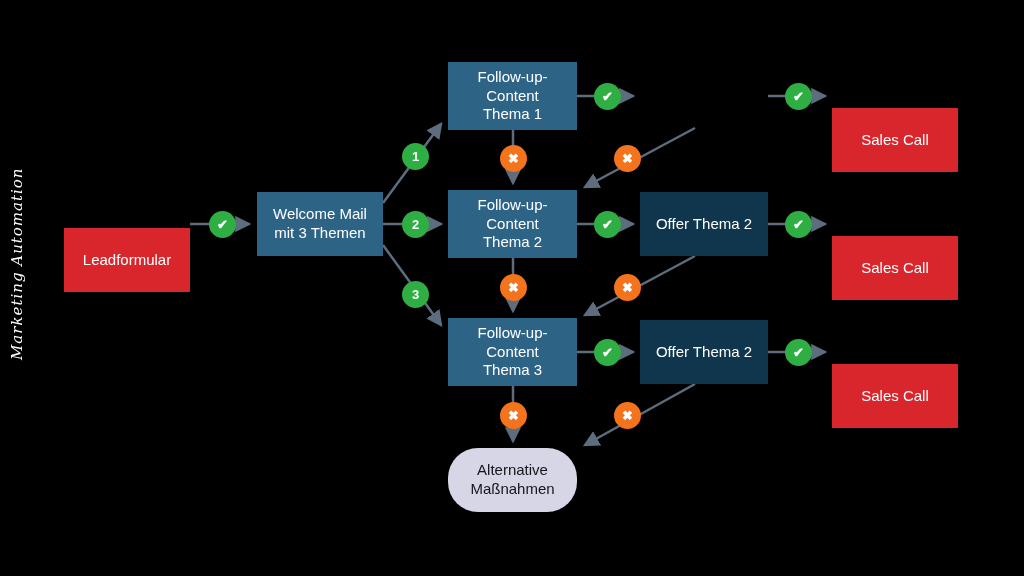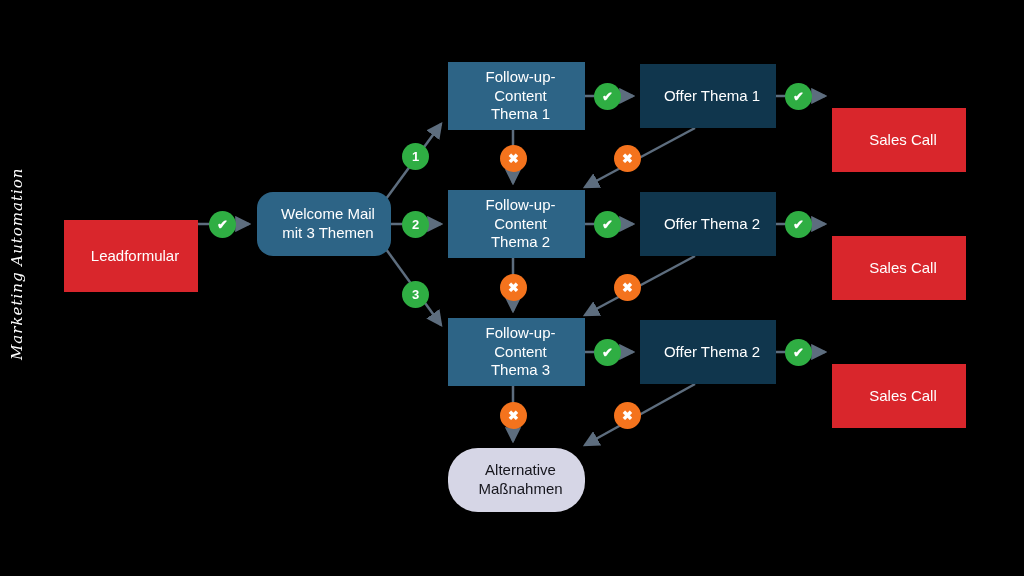--- a/index.html
+++ b/index.html
@@ -3,21 +3,21 @@
 <meta charset="utf-8">
 <style>
   html,body{margin:0;padding:0;background:#000;}
   #stage{
     position:relative;width:1024px;height:576px;background:#000;overflow:hidden;
     font-family:"Liberation Sans", sans-serif;
   }
   .node{
     position:absolute;display:flex;align-items:center;justify-content:center;
     text-align:center;color:#fff;font-size:15px;line-height:1.25;
-    white-space:pre-line;z-index:2;padding-left:8px;
+    white-space:pre-line;z-index:2;
   }
   .red{background:#d9262c;margin-top:44px;}
   .blue{background:#2d6486;}
   .navy{background:#10364d;}
   .lavender{background:#d6d6e6;color:#16161d;}
   .badge{
     position:absolute;width:27px;height:27px;border-radius:50%;z-index:3;
     display:flex;align-items:center;justify-content:center;
     color:#fff;font-size:13px;font-weight:bold;line-height:1;
   }
@@ -61,35 +61,34 @@
       <line x1="513" y1="130" x2="513" y2="183" marker-end="url(#arrow)"></line>
       <line x1="513" y1="258" x2="513" y2="311" marker-end="url(#arrow)"></line>
       <line x1="513" y1="386" x2="513" y2="441" marker-end="url(#arrow)"></line>
 
       <line x1="695" y1="128" x2="585" y2="187" marker-end="url(#arrow)"></line>
       <line x1="695" y1="256" x2="585" y2="315" marker-end="url(#arrow)"></line>
       <line x1="695" y1="384" x2="585" y2="445" marker-end="url(#arrow)"></line>
     </g>
   </svg>
 
-  <div class="node red" style="left:64px;top:176px;width:126px;height:72px;">Leadformular</div>
-  <div class="node blue" style="left:257px;top:192px;width:126px;height:64px;border-radius:16px;">Welcome Mail
+  <div class="node red" style="left:64px;top:184px;width:126px;height:64px;">Leadformular</div>
+  <div class="node blue" style="left:257px;top:192px;width:126px;height:64px;">Welcome Mail
 mit 3 Themen</div>
 
   <div class="node blue" style="left:448px;top:62px;width:129px;height:68px;">Follow-up-
 Content
 Thema 1</div>
   <div class="node blue" style="left:448px;top:190px;width:129px;height:68px;">Follow-up-
 Content
 Thema 2</div>
   <div class="node blue" style="left:448px;top:318px;width:129px;height:68px;">Follow-up-
 Content
 Thema 3</div>
 
-  <div class="node navy" style="left:640px;top:64px;width:128px;height:64px;">Offer Thema 1</div>
   <div class="node navy" style="left:640px;top:192px;width:128px;height:64px;">Offer Thema 2</div>
   <div class="node navy" style="left:640px;top:320px;width:128px;height:64px;">Offer Thema 2</div>
 
   <div class="node red" style="left:832px;top:64px;width:126px;height:64px;">Sales Call</div>
   <div class="node red" style="left:832px;top:192px;width:126px;height:64px;">Sales Call</div>
   <div class="node red" style="left:832px;top:320px;width:126px;height:64px;">Sales Call</div>
 
   <div class="node lavender" style="left:448px;top:448px;width:129px;height:64px;border-radius:30px;">Alternative
 Maßnahmen</div>
 

